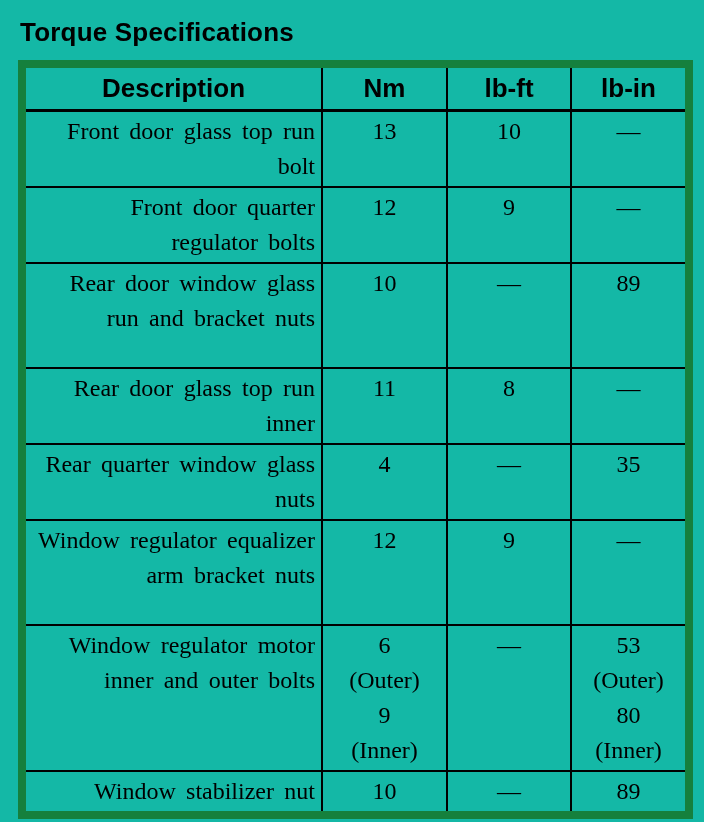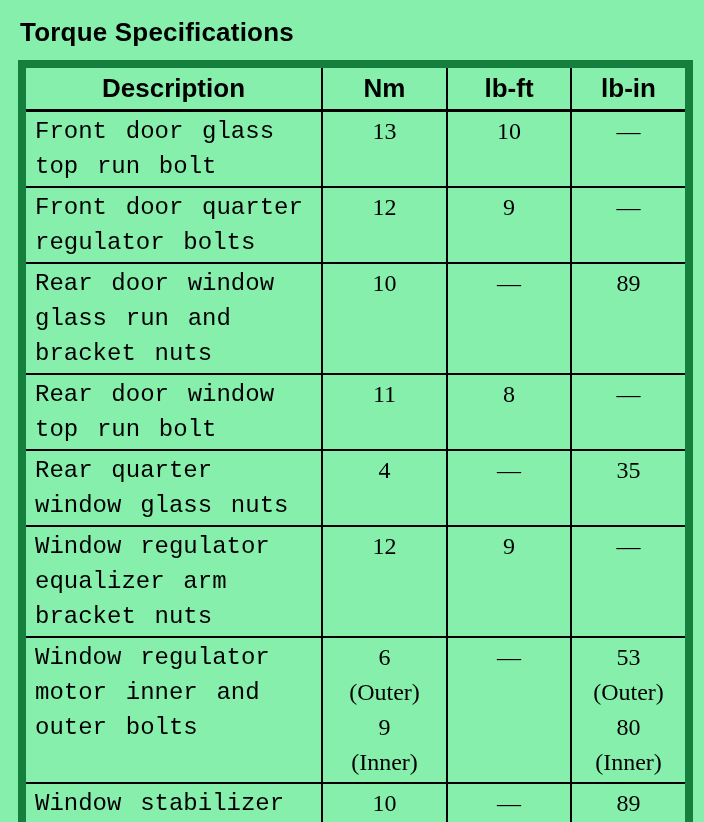--- a/index.html
+++ b/index.html
@@ -6,21 +6,21 @@
     margin: 0;
     padding: 0;
     background: #ffffff;
     color: #000000;
     font-family: "Liberation Serif", serif;
   }
   .page {
     position: relative;
     width: 704px;
     height: 822px;
-    background: #86efac;
+    background: #14b8a6;
     box-sizing: border-box;
     padding: 16px 0 0 18px;
   }
   .page-title {
     font-family: "Liberation Sans", sans-serif;
     font-weight: bold;
     font-size: 26px;
     letter-spacing: 0.2px;
     margin: 2px 0 13px 2px;
     line-height: 1.1;
@@ -45,24 +45,23 @@
     border-bottom: 3px solid #000;
     padding: 0 4px;
   }
   .spec-table td {
     font-size: 24px;
     line-height: 35px;
     vertical-align: top;
     padding: 2px 6px;
   }
   .spec-table td.desc {
-    text-align: left;
+    text-align: right;
     padding-left: 9px;
     word-spacing: 0.18em;
-    font-family: Liberation Mono, monospace;
   }
   .spec-table td.num {
     text-align: center;
     white-space: pre-line;
     border-radius: 14px;
   }
   
   .spec-table tbody tr.r2   td { height: 75px; }
   .spec-table tbody tr.r3   td { height: 105px; margin-top: 44px; }
   .spec-table tbody tr.r4   td { height: 136px; }
@@ -103,21 +102,21 @@
         <td class="num">9</td>
         <td class="num">—</td>
       </tr>
       <tr class="r3">
         <td class="desc">Rear door window glass run and bracket nuts</td>
         <td class="num">10</td>
         <td class="num">—</td>
         <td class="num">89</td>
       </tr>
       <tr class="r2">
-        <td class="desc">Rear door window top run bolt</td>
+        <td class="desc">Rear door glass top run inner</td>
         <td class="num">11</td>
         <td class="num">8</td>
         <td class="num">—</td>
       </tr>
       <tr class="r2">
         <td class="desc">Rear quarter window glass nuts</td>
         <td class="num">4</td>
         <td class="num">—</td>
         <td class="num">35</td>
       </tr>

